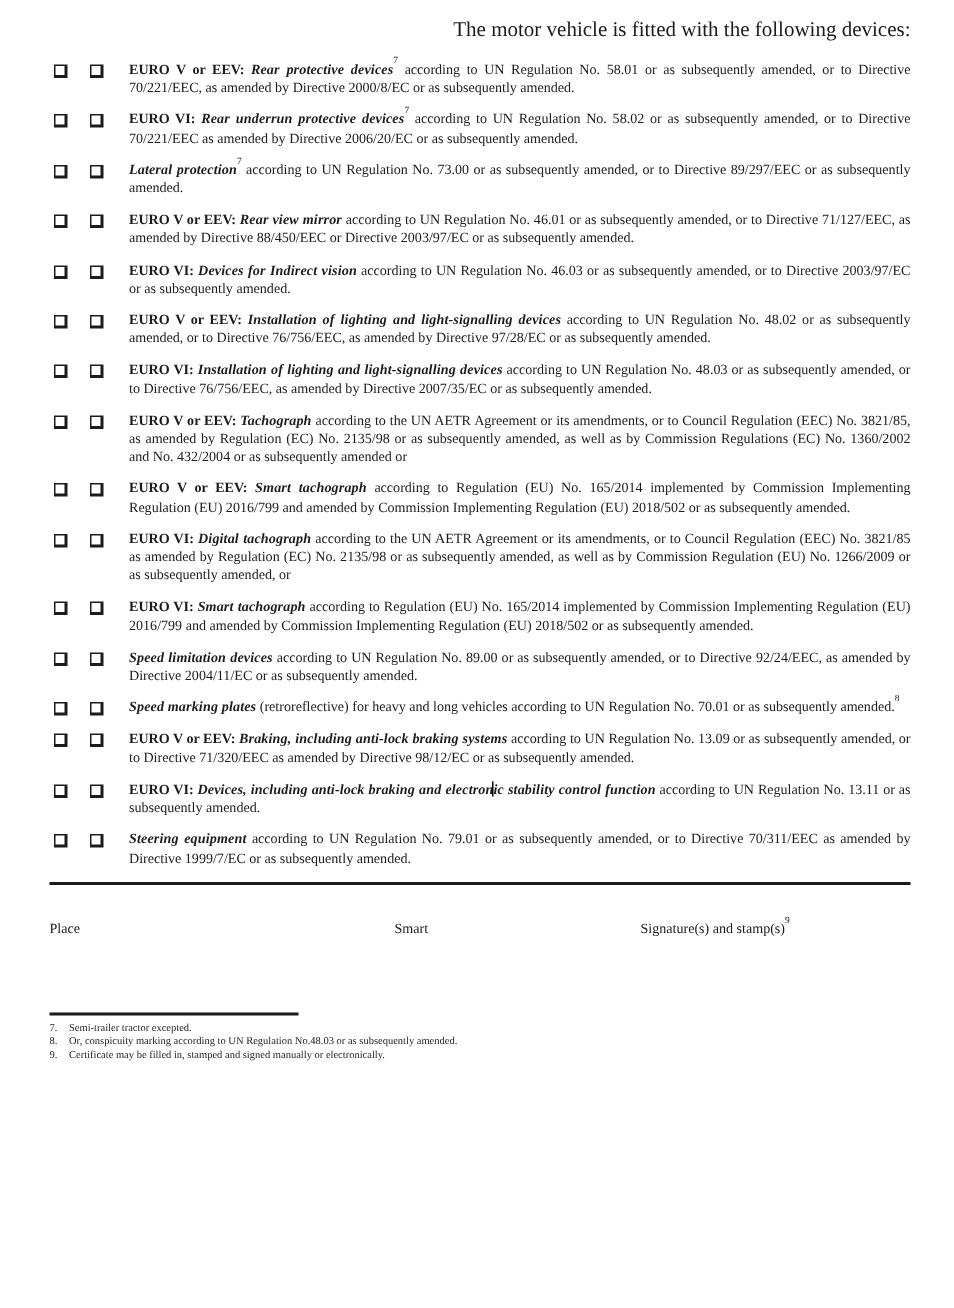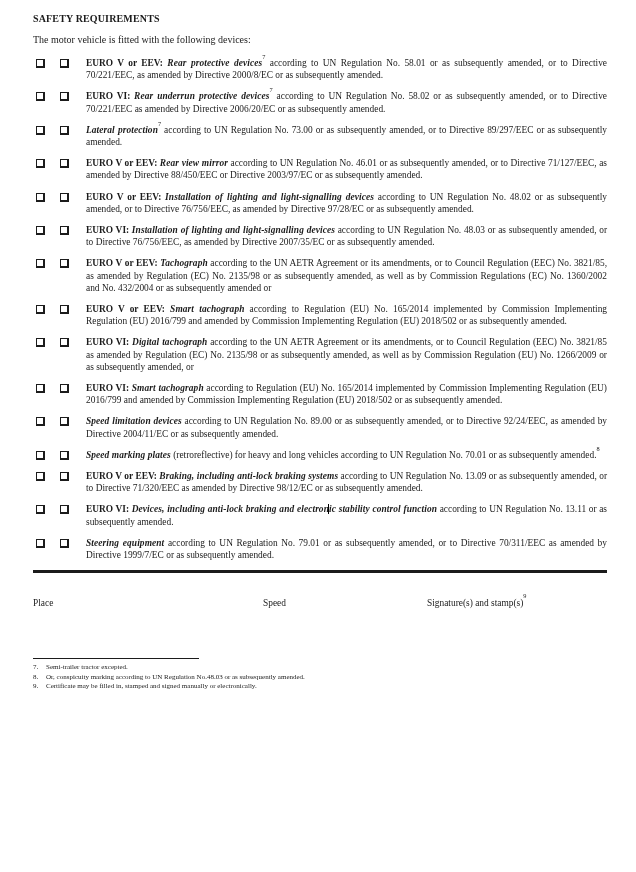--- a/index.html
+++ b/index.html
@@ -5,21 +5,21 @@
   html, body { margin: 0; padding: 0; }
   body {
     width: 636px; height: 872px;
     background: #ffffff;
     color: #1b1b1b;
     font-family: "Liberation Serif", "DejaVu Serif", serif;
     overflow: hidden;
   }
   .page { box-sizing: border-box; width: 636px; height: 872px; padding: 13px 29px 0 33px; }
   h1.title { font-size: 10px; font-weight: bold; margin: 0 0 10px 0; letter-spacing: 0.15px; }
-  p.intro { font-size: 10px; margin: 0 0 12px 0; }
+  p.intro { font-size: 14px; margin: 0 0 12px 0; text-align: right; }
 
   .item { display: flex; margin: 0 0 9px 0; }
   .cb {
     flex: none; width: 6px; height: 6px; margin-top: 2px;
     border-style: solid; border-color: #1c1c1c;
     border-width: 1px 2px 2px 1px; background: #fff;
     cursor: pointer;
   }
   .cb1 { margin-left: 3px; }
   .cb2 { margin-left: 15px; }
@@ -41,21 +41,20 @@
   .fnrule { width: 166px; height: 1.6px; background: #1b1b1b; margin: 0 0 4px 0; }
   .fn { display: flex; }
   .fnnum { flex: none; width: 13px; }
   .fntext { flex: 1; }
 </style>
 </head>
 <body>
 
 <div class="page">
 
-  <h1 class="title">SAFETY REQUIREMENTS</h1>
   <p class="intro">The motor vehicle is fitted with the following devices:</p>
 
   <div>
 
     <div class="item">
       <span class="cb cb1"></span>
       <span class="cb cb2"></span>
       <p class="txt"><b>EURO V or EEV: </b><b><i>Rear protective devices</i></b><sup>7</sup><span> according to UN Regulation No. 58.01 or as subsequently amended, or to Directive 70/221/EEC, as amended by Directive 2000/8/EC or as subsequently amended.</span></p>
     </div>
 
@@ -70,20 +69,25 @@
       <span class="cb cb2"></span>
       <p class="txt"><b></b><b><i>Lateral protection</i></b><sup>7</sup><span> according to UN Regulation No. 73.00 or as subsequently amended, or to Directive 89/297/EEC or as subsequently amended.</span></p>
     </div>
 
     <div class="item">
       <span class="cb cb1"></span>
       <span class="cb cb2"></span>
       <p class="txt"><b>EURO V or EEV: </b><b><i>Rear view mirror</i></b><sup></sup><span> according to UN Regulation No. 46.01 or as subsequently amended, or to Directive 71/127/EEC, as amended by Directive 88/450/EEC or Directive 2003/97/EC or as subsequently amended.</span></p>
     </div>
 
+    <div class="item">
+      <span class="cb cb1"></span>
+      <span class="cb cb2"></span>
+      <p class="txt"><b>EURO VI: </b><b><i>Devices for Indirect vision</i></b><sup></sup><span> according to UN Regulation No. 46.03 or as subsequently amended, or to Directive 2003/97/EC or as subsequently amended.</span></p>
+    </div>
 
     <div class="item">
       <span class="cb cb1"></span>
       <span class="cb cb2"></span>
       <p class="txt"><b>EURO V or EEV: </b><b><i>Installation of lighting and light-signalling devices</i></b><sup></sup><span> according to UN Regulation No. 48.02 or as subsequently amended, or to Directive 76/756/EEC, as amended by Directive 97/28/EC or as subsequently amended.</span></p>
     </div>
 
     <div class="item">
       <span class="cb cb1"></span>
       <span class="cb cb2"></span>
@@ -143,21 +147,21 @@
       <span class="cb cb2"></span>
       <p class="txt"><b></b><b><i>Steering equipment</i></b><sup></sup><span> according to UN Regulation No. 79.01 or as subsequently amended, or to Directive 70/311/EEC as amended by Directive 1999/7/EC or as subsequently amended.</span></p>
     </div>
 
   </div>
 
   <div class="rule"></div>
 
   <div class="sigrow">
     <span class="place">Place</span>
-    <span class="date">Speed</span>
+    <span class="date">Smart</span>
     <span class="sig"><span>Signature(s) and stamp(s)</span><sup>9</sup></span>
   </div>
 
   <div class="footnotes">
     <div class="fnrule"></div>
     <div class="fn">
       <span class="fnnum">7.</span>
       <span class="fntext">Semi-trailer tractor excepted.</span>
     </div>
     <div class="fn">

